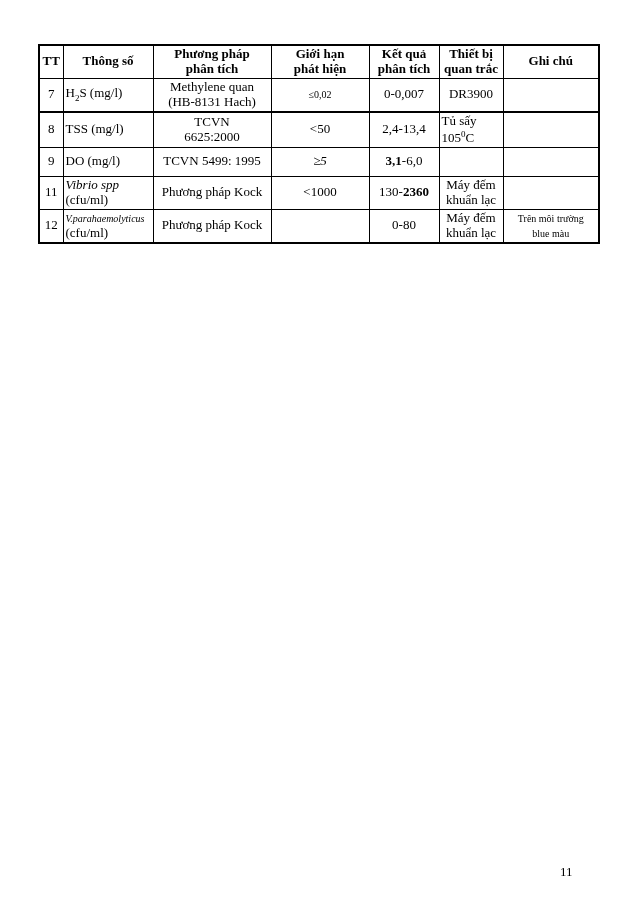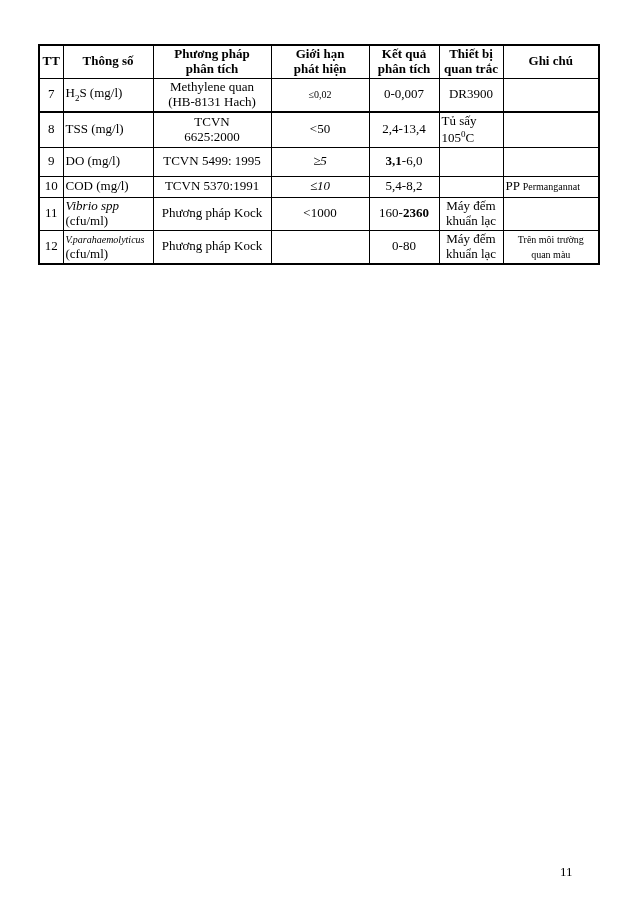--- a/index.html
+++ b/index.html
@@ -92,44 +92,35 @@
         <tr>
           <td><span>9</span></td>
           <td class="al-left"><span>DO (mg/l)</span></td>
           <td><span>TCVN 5499: 1995</span></td>
           <td><span class="i">≥5</span></td>
           <td><span class="b">3,1</span><span>-6,0</span></td>
           <td></td>
           <td></td>
         </tr>
         <tr>
-          <td><span>10</span></td>
-          <td class="al-left"><span>COD (mg/l)</span></td>
-          <td><span>TCVN 5370:1991</span></td>
-          <td><span class="i">≤10</span></td>
-          <td><span>5,4-8,2</span></td>
-          <td></td>
-          <td class="al-left-tight"><span>PP </span><span class="sm">Permangannat</span></td>
-        </tr>
-        <tr>
           <td><span>11</span></td>
           <td class="al-left"><span class="i">Vibrio spp</span><br><span>(cfu/ml)</span></td>
           <td><span>Phương pháp Kock</span></td>
           <td><span>&lt;1000</span></td>
-          <td><span>160-</span><span class="b">2360</span></td>
+          <td><span>130-</span><span class="b">2360</span></td>
           <td><span>Máy đếm</span><br><span>khuẩn lạc</span></td>
           <td></td>
         </tr>
         <tr>
           <td><span>12</span></td>
           <td class="al-left"><span class="i sm">V.parahaemolyticus</span><br><span>(cfu/ml)</span></td>
           <td><span>Phương pháp Kock</span></td>
           <td></td>
           <td><span>0-80</span></td>
           <td><span>Máy đếm</span><br><span>khuẩn lạc</span></td>
-          <td><span class="sm">Trên môi trường</span><br><span class="sm">quan màu</span></td>
+          <td><span class="sm">Trên môi trường</span><br><span class="sm">blue màu</span></td>
         </tr>
       </tbody>
   </table>
 
   <div class="page-number">11</div>
 
 </div>
 
 </body></html>

